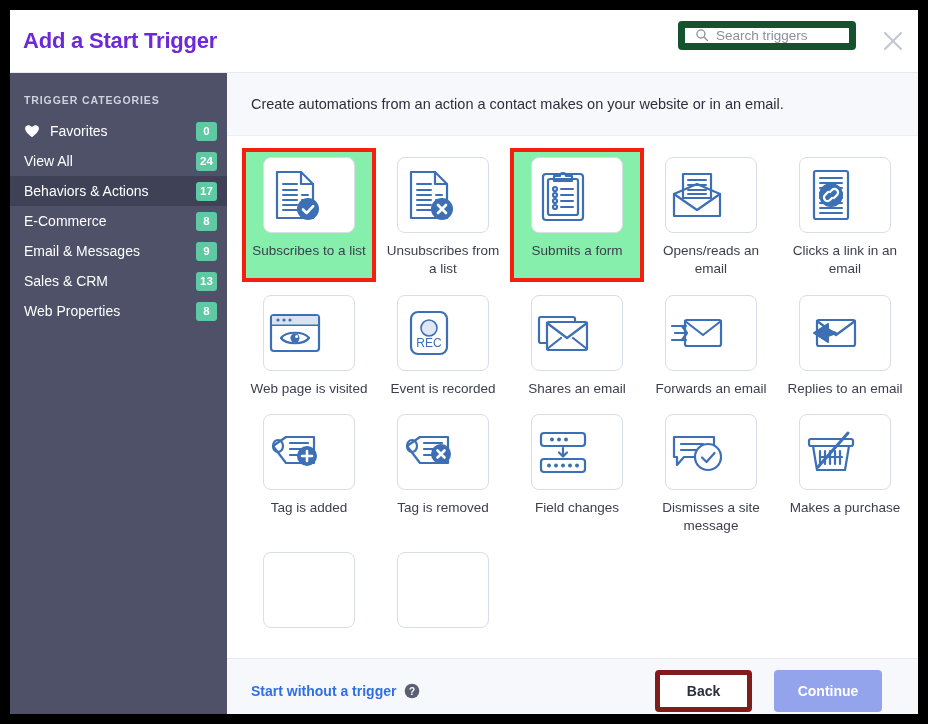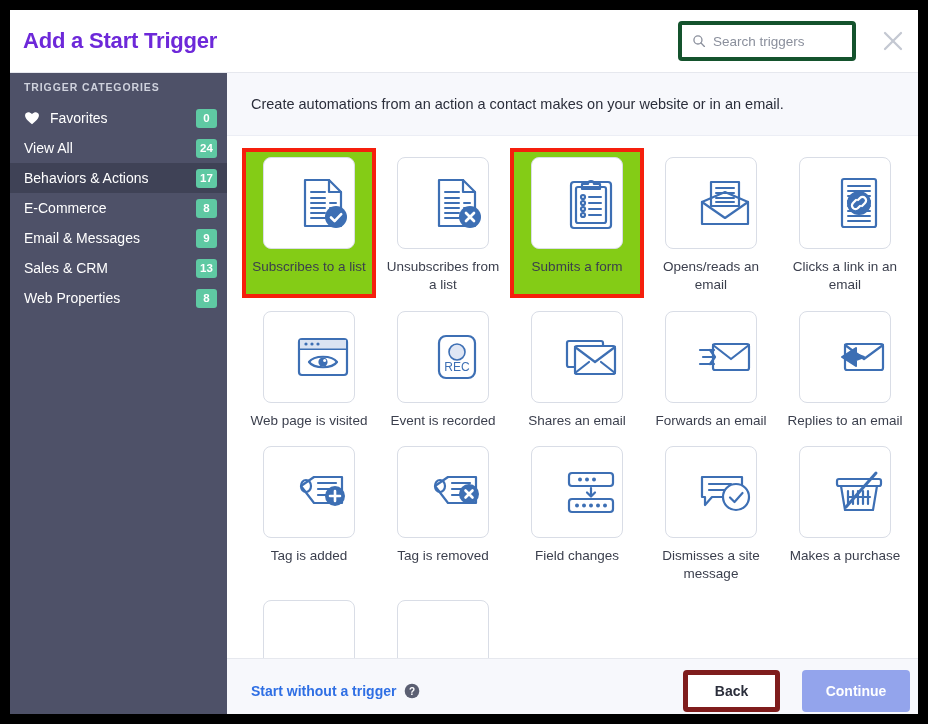--- a/index.html
+++ b/index.html
@@ -25,24 +25,24 @@
     background: #ffffff;
     border-bottom: 1px solid #e6e8ee;
   }
   .header-title {
     position: absolute; left: 13px; top: 18px;
     font-size: 22px; font-weight: bold;
     color: #6d28d9; letter-spacing: -0.2px;
   }
   .search-wrap {
     position: absolute; right: 62px; top: 11px;
-    width: 178px; height: 40px;
-    border: 4px solid #14532d; border-radius: 4px;
-    background: #ffffff;
-    display: flex; align-items: center;
+    width: 178px; height: 29px;
+    border: 7px solid #14532d; border-radius: 4px;
+    background: #ffffff;
+    display: flex; 
   }
   .search-icon {
     width: 14px; height: 14px;
     margin-left: 10px; margin-right: 7px;
     flex: 0 0 auto;
   }
   .search-input {
     border: 0; outline: none; background: transparent;
     font-family: "Liberation Sans", sans-serif;
     font-size: 13.5px; color: #3b3f4d;
@@ -58,21 +58,21 @@
   
   .sidebar {
     position: absolute; left: 0; top: 63px;
     width: 217px; height: 641px;
     background: #4e5168;
   }
   .sidebar-heading {
     color: #cfd2dd;
     font-size: 10.5px; font-weight: bold;
     letter-spacing: 0.9px;
-    padding: 8px 0 10px 14px;
+    padding: 21px 0 10px 14px;
   }
   .sb-item {
     height: 30px;
     display: flex; align-items: center;
     padding: 0 10px 0 14px;
     color: #ffffff; font-size: 14px;
     cursor: pointer;
     position: relative;
   }
   .sb-item.active { background: #3f4256; justify-content: flex-end; }
@@ -115,28 +115,28 @@
   }
   .cell {
     width: 134px;
     margin: 0 0 8px 0;
     padding: 9px 5px 0 5px;
     display: flex; flex-direction: column; align-items: center;
   }
   .cell.hl {
     border: 4px solid #f51f0d;
     padding: 5px 1px 0 1px;
-    background: #84cc16;
+    background: #86efac;
     margin-bottom: 4px;
   }
   .tile {
-    width: 92px; height: 92px;
+    width: 92px; height: 76px;
     border: 1px solid #d9dde6; border-radius: 8px;
     background: #ffffff;
-    display: flex; align-items: center; justify-content: flex-end;
+    display: flex; align-items: center; justify-content: flex-start;
     flex: 0 0 auto;
   }
   .tile svg { display: block; }
   .cell-label {
     margin-top: 9px;
     font-size: 13.5px; color: #3b3f4d;
     text-align: center; line-height: 1.32;
     max-width: 118px;
   }
   .cell.hl .cell-label { margin-bottom: 4px; }
@@ -162,21 +162,21 @@
   .btn-back {
     width: 97px; height: 42px;
     background: #ffffff;
     border: 5px solid #7f1d1d; border-radius: 4px;
     color: #2b2e3b; font-size: 14px; font-weight: bold;
     font-family: "Liberation Sans", sans-serif;
     cursor: pointer;
   }
   .btn-continue {
     width: 108px; height: 42px;
-    margin-left: 22px; margin-right: 8px;
+    margin-left: 22px; margin-right: 36px;
     background: #93a4ec; border: 0; border-radius: 4px;
     color: #ffffff; font-size: 14px; font-weight: bold;
     font-family: "Liberation Sans", sans-serif;
     cursor: pointer;
   }
 </style>
 </head>
 <body>
 
 <div id="frame">

